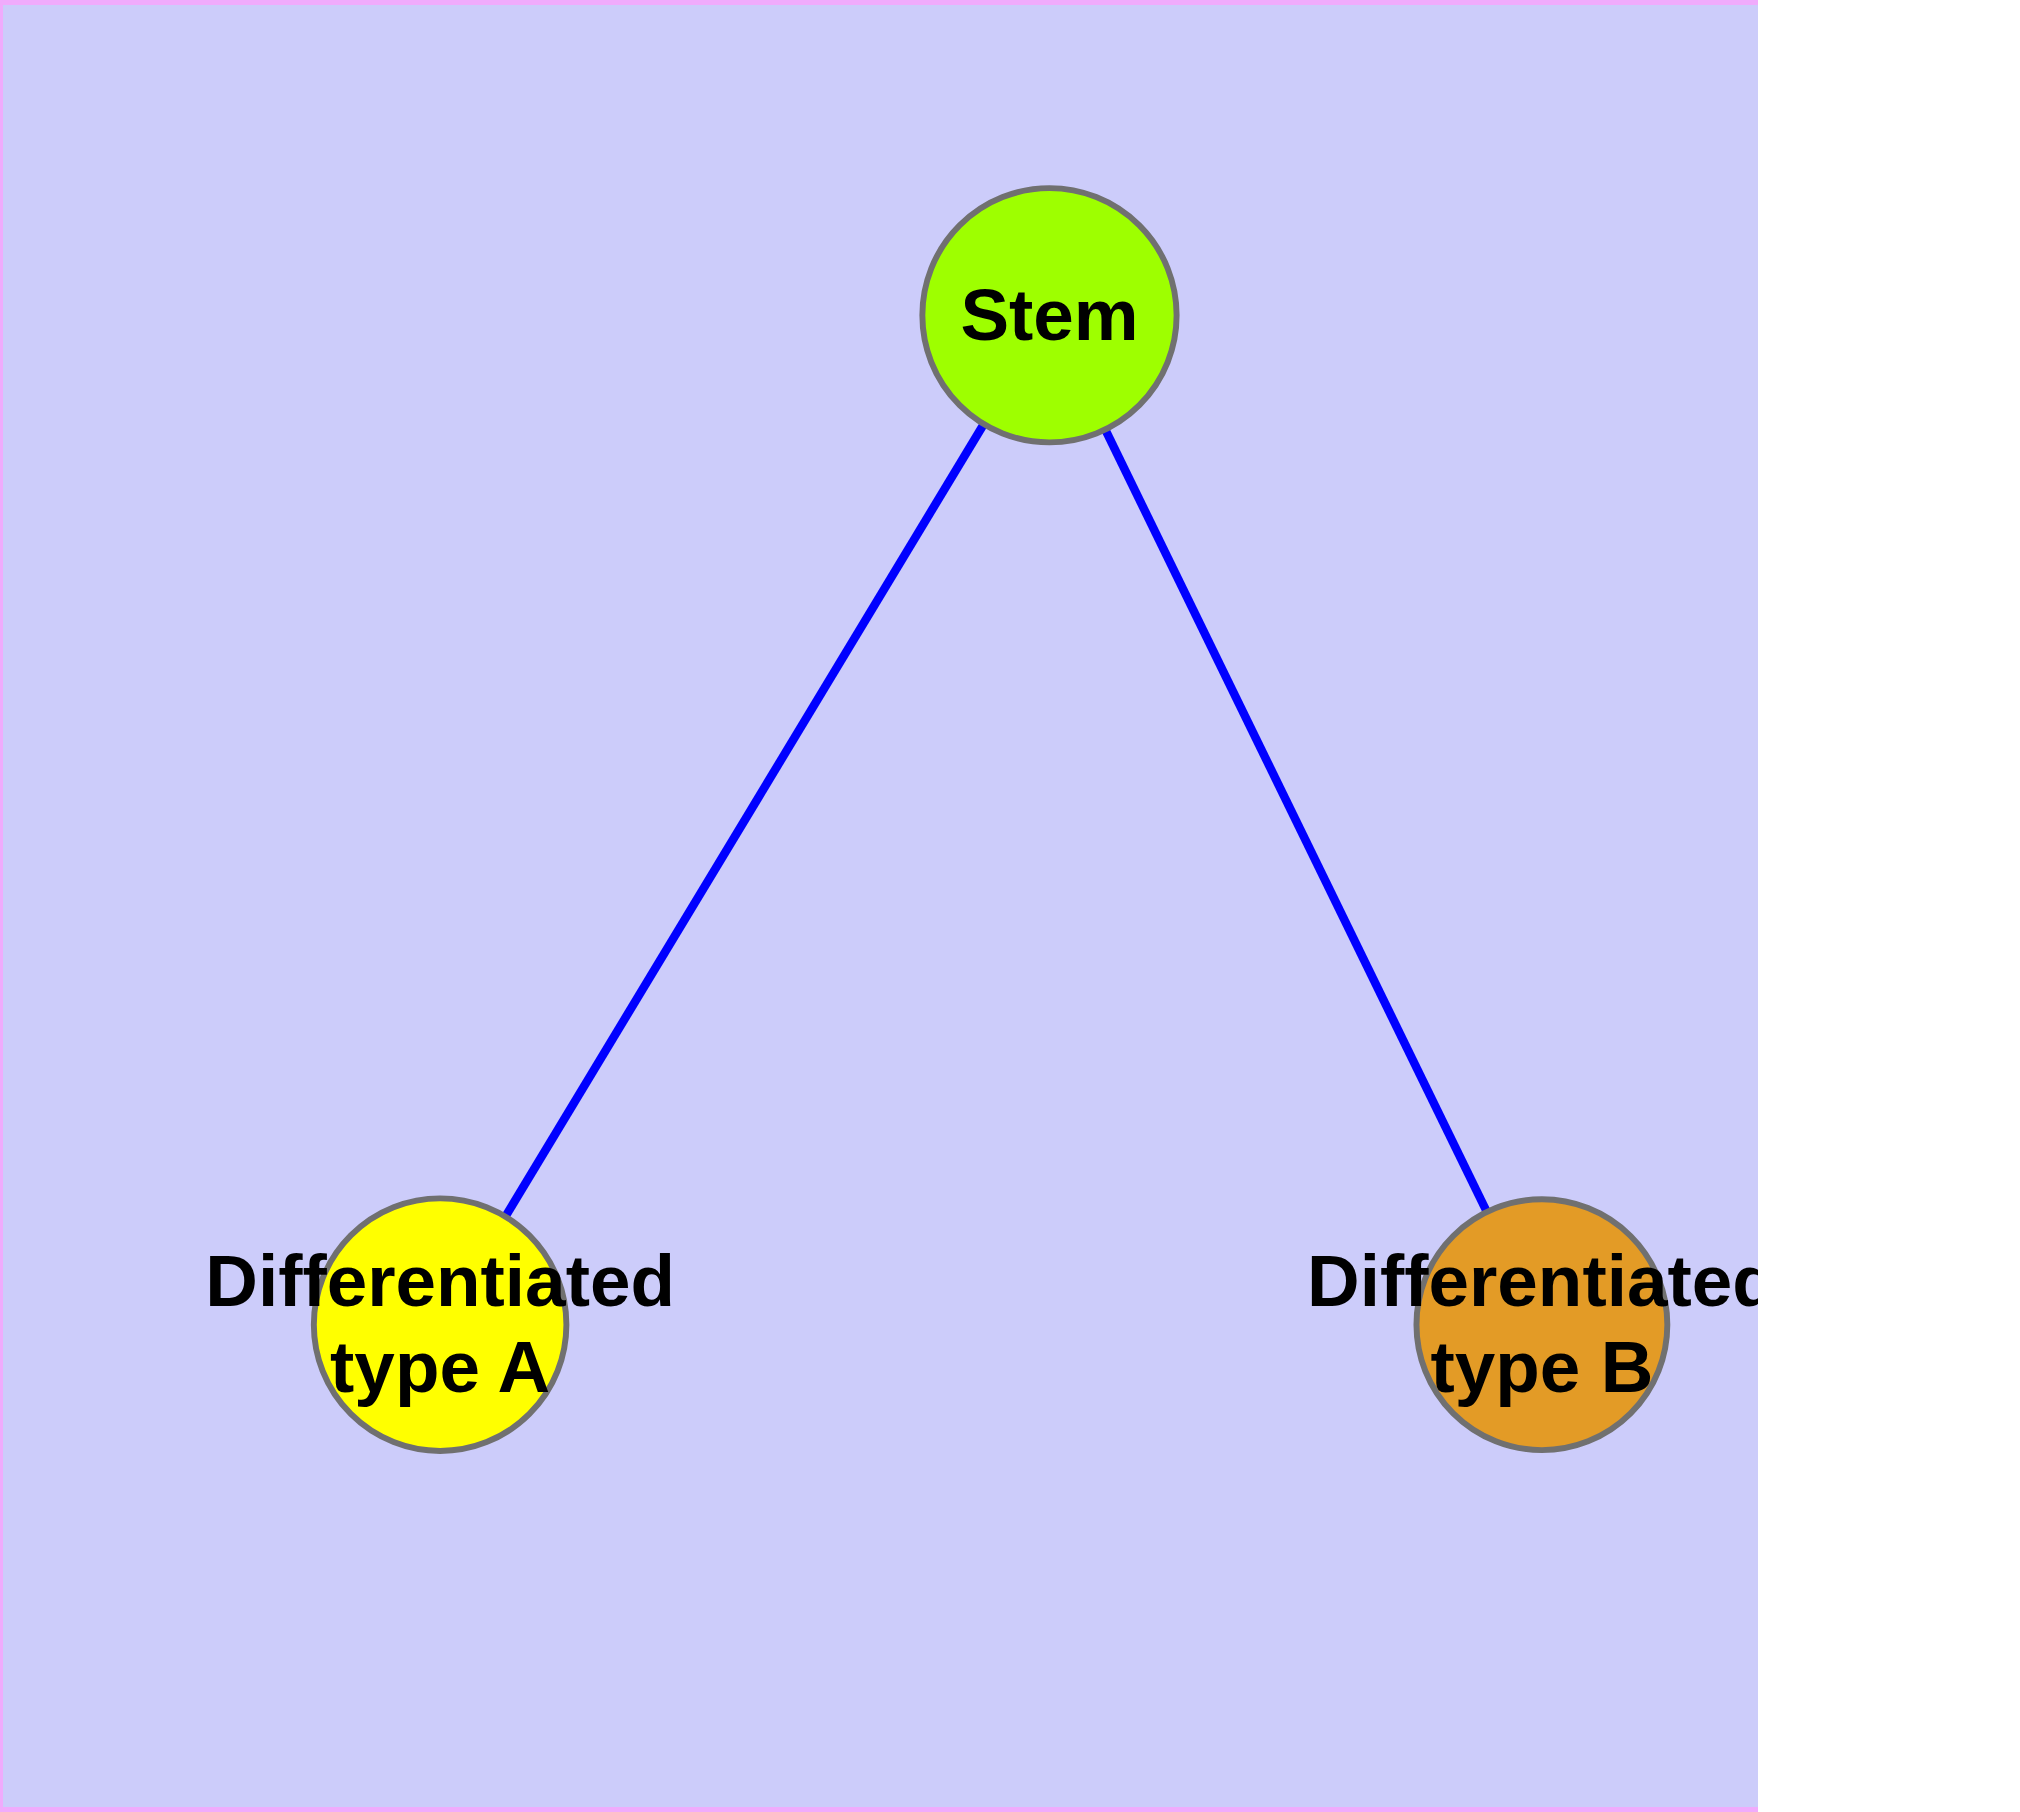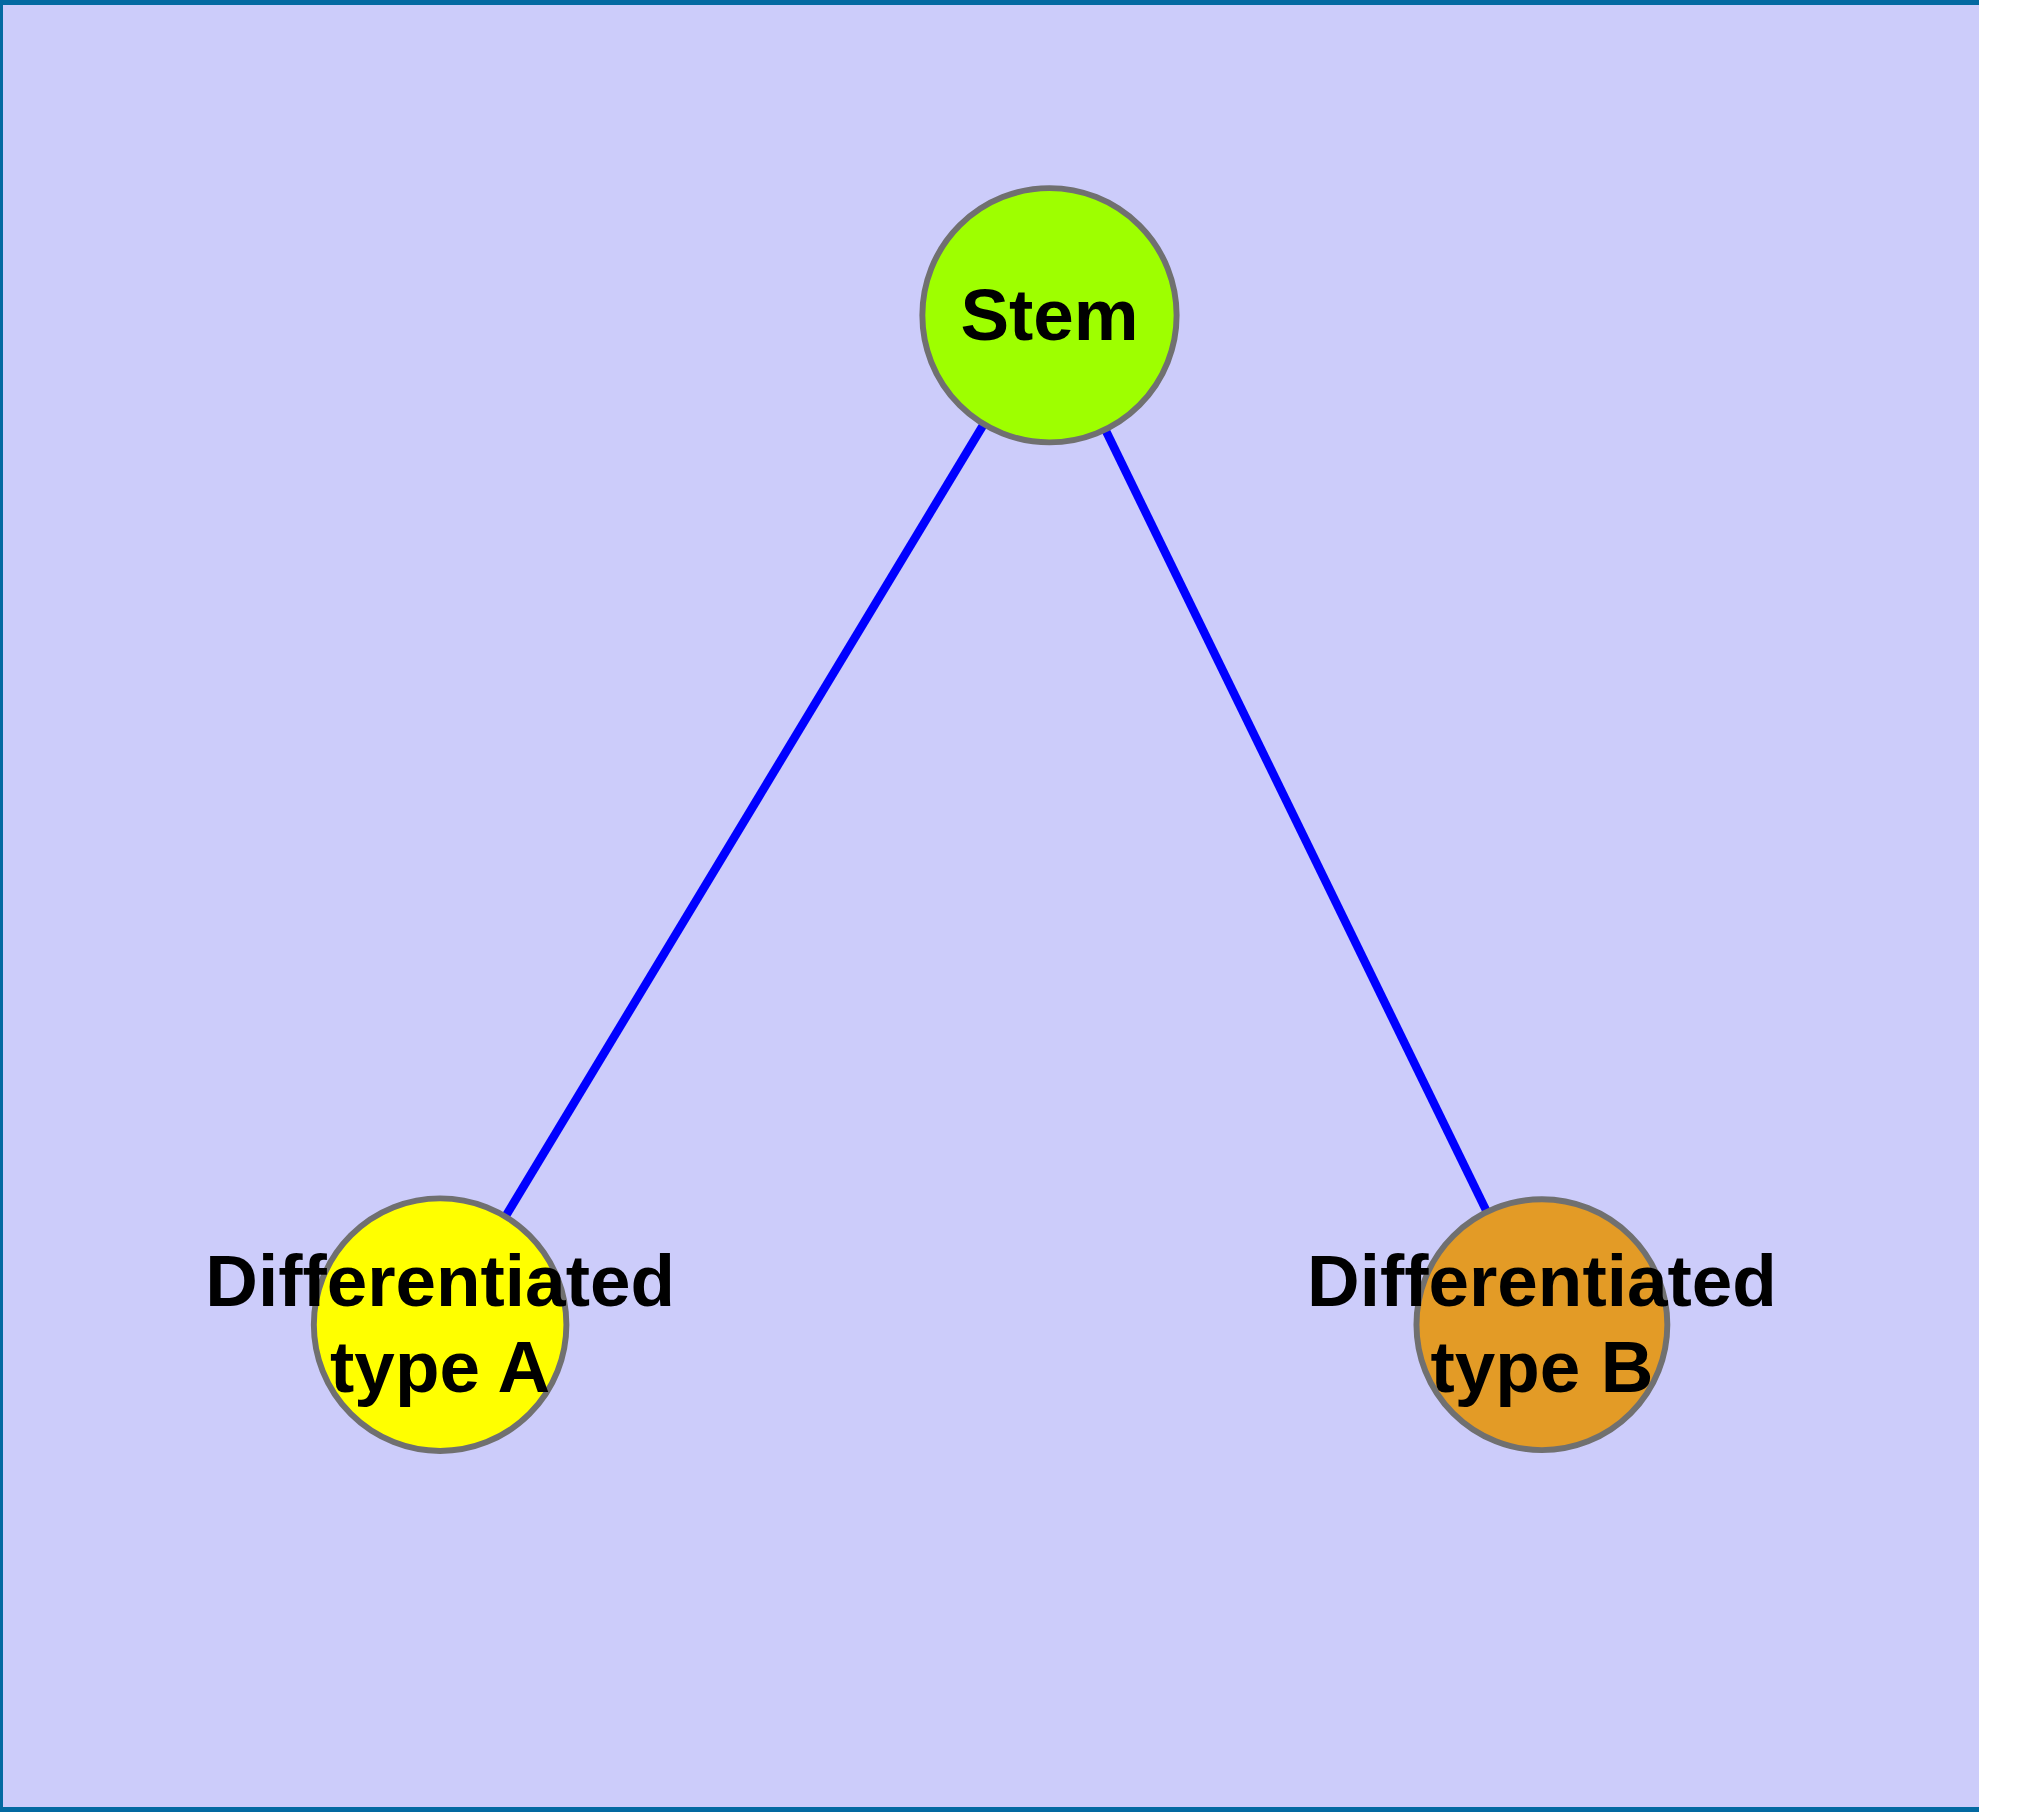--- a/index.html
+++ b/index.html
@@ -3,23 +3,23 @@
 <meta charset="utf-8">
 <title>Cell Differentiation Graph</title>
 <style>
   html, body {
     margin: 0;
     padding: 0;
     background: #ffffff;
   }
   #canvas {
     position: relative;
-    width: 1979px;
+    width: 1758px;
     height: 1812px;
-    background: #0369a1;
+    background: #f0abfc;
     overflow: hidden;
   }
   #plot-area {
     position: absolute;
     left: 3.4px;
     top: 5.1px;
     width: 2012px;
     height: 1802px;
     background: #ccccfa;
   }

